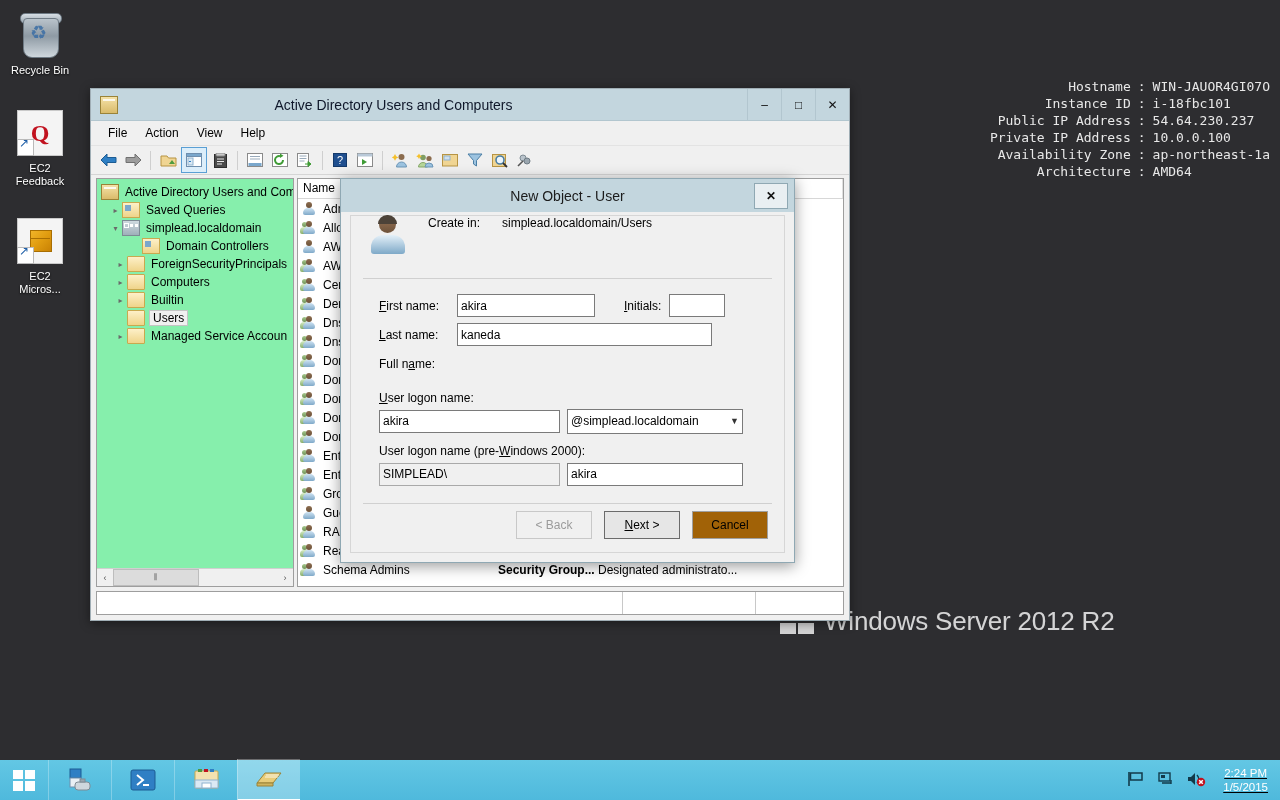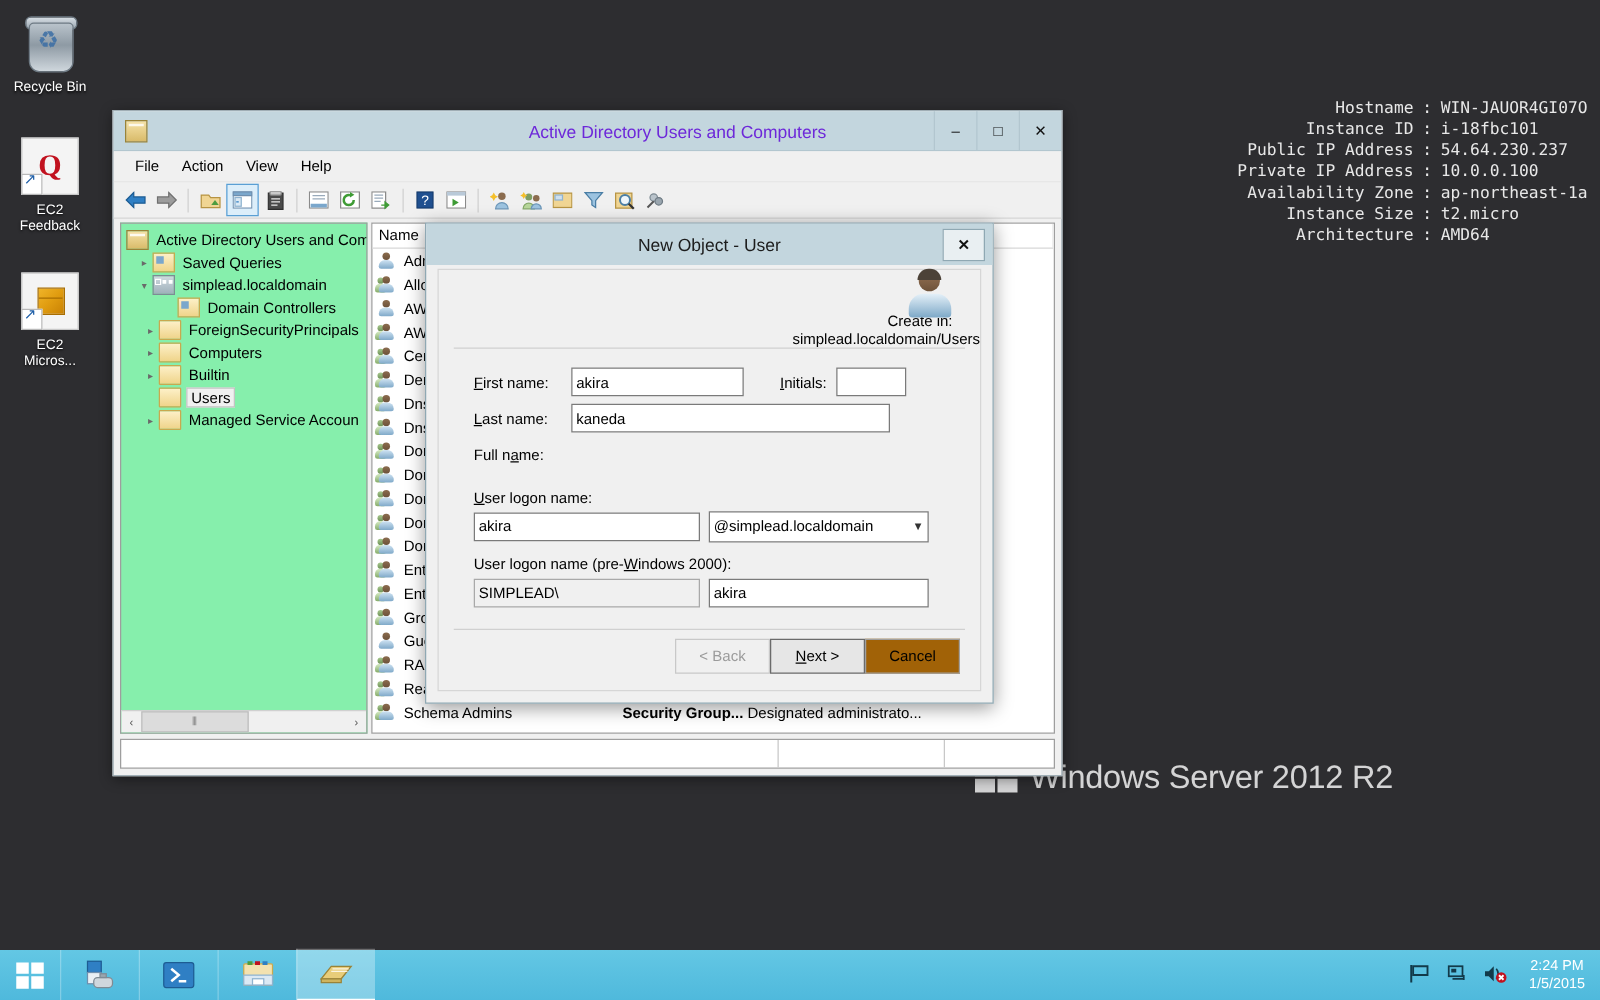--- a/index.html
+++ b/index.html
@@ -49,21 +49,21 @@
   .winflag{width:34px;height:25px;display:grid;grid-template-columns:1fr 1fr;grid-template-rows:1fr 1fr;gap:2px;}
   .winflag i{background:#e3e3e3;display:block;}
 
   
   #aduc{position:absolute;left:90px;top:88px;width:758px;height:531px;
     background:#f0f0f0;border:1px solid #a0aeb5;box-shadow:0 2px 10px rgba(0,0,0,.45);}
   #titlebar{height:31px;background:#c3d6de;display:flex;align-items:center;border-bottom:1px solid #b2c6cf;}
   #titlebar .ico{width:16px;height:16px;margin:0 8px 0 9px;background:linear-gradient(180deg,#f5e2a8,#d9bb6a);
     border:1px solid #9a8338;position:relative;}
   #titlebar .ico:after{content:"";position:absolute;left:2px;top:2px;right:2px;height:2px;background:#fff;opacity:.8;}
-  #wintitle{flex:1;text-align:right;font-size:14px;color:#6d28d9;padding-right:86px;}
+  #wintitle{flex:1;text-align:center;font-size:14px;color:#0f172a;padding-right:86px;}
   .wbtns{display:flex;height:31px;}
   .wbtn{width:33px;height:31px;display:flex;align-items:center;justify-content:center;
     font-size:12px;color:#111;border-left:1px solid #b2c6cf;cursor:default;}
 
   #menubar{height:24px;background:#f0f0f0;display:flex;align-items:center;padding-left:8px;
     border-bottom:1px solid #e3e3e3;}
   #menubar span{font-size:12px;color:#000;padding:3px 9px;cursor:default;}
 
   #toolbar{height:28px;background:#f0f0f0;display:flex;align-items:center;padding-left:5px;gap:1px;
     border-bottom:1px solid #d5d5d5;}
@@ -118,21 +118,21 @@
   
   #dlg{position:absolute;left:340px;top:178px;width:453px;height:383px;
     background:#f0f0f0;border:1px solid #8fa8b3;box-shadow:0 3px 14px rgba(0,0,0,.4);}
   #dlgtitle{height:33px;background:#c3d6de;display:flex;align-items:center;position:relative;}
   #dlgtitletext{flex:1;text-align:center;font-size:14px;color:#1c1c1c;}
   #dlgclose{position:absolute;right:6px;top:4px;width:32px;height:24px;
     background:#e9eff2;border:1px solid #8fa8b3;display:flex;align-items:center;justify-content:center;
     font-size:12px;font-weight:bold;color:#111;cursor:default;}
   #dlgbody{position:absolute;left:9px;top:36px;right:9px;bottom:9px;background:#f0f0f0;border:1px solid #d6d6d6;}
 
-  #createin{display:flex;align-items:flex-end;height:62px;padding-left:19px;flex-direction:column;}
+  #createin{display:flex;align-items:flex-start;height:62px;padding-left:19px;}
   .bigusr{width:36px;height:38px;position:relative;margin-right:22px;}
   .bigusr .h{position:absolute;left:9px;top:0;width:17px;height:17px;border-radius:50%;
     background:linear-gradient(180deg,#9a7557,#6d523a);}
   .bigusr .hair{position:absolute;left:8px;top:-1px;width:19px;height:9px;border-radius:9px 9px 0 0;background:#4c4238;}
   .bigusr .b{position:absolute;left:1px;top:19px;width:34px;height:19px;border-radius:12px 12px 3px 3px;
     background:linear-gradient(180deg,#e4f0f8,#7ea9c8);}
   .lbl-createin{font-size:12px;color:#000;margin-right:22px;}
   .val-createin{font-size:12px;color:#000;}
   .hr{height:1px;background:#d0d0d0;margin:0 12px;}
 
@@ -141,37 +141,37 @@
   .flabel{font-size:12px;color:#000;width:78px;}
   .ftext{height:21px;border:1px solid #7a7a7a;background:#fff;font-size:12px;color:#000;
     padding:0 3px;display:flex;align-items:center;font-family:"Liberation Sans",sans-serif;}
   .ftext.ro{background:#f0f0f0;border:1px solid #a9a9a9;}
   .fsel{height:23px;border:1px solid #7a7a7a;background:#fff;font-size:12px;color:#000;
     padding:0 3px;display:flex;align-items:center;justify-content:space-between;}
   .caret{font-size:9px;color:#333;padding-left:6px;}
   .sectlabel{font-size:12px;color:#000;padding-left:28px;margin-top:6px;margin-bottom:3px;}
   u{text-decoration:underline;}
 
-  #dlgbtns{position:absolute;right:16px;bottom:13px;display:flex;gap:0;}
+  #dlgbtns{position:absolute;right:16px;bottom:13px;display:flex;gap:12px;}
   .dbtn{width:74px;height:26px;border:1px solid #a0a0a0;background:#a16207;font-size:12px;color:#000;
     display:flex;align-items:center;justify-content:center;cursor:default;}
   .dbtn.def{border:1px solid #6b6b6b;background:#e6e6e6;}
   .dbtn.dis{color:#9b9b9b;border-color:#c8c8c8;background:#f0f0f0;}
   #dlgsep{position:absolute;left:12px;right:12px;bottom:48px;height:1px;background:#d0d0d0;}
 
   
   #taskbar{position:absolute;left:0;bottom:0;width:1280px;height:40px;background:#5bc0de;
     background:linear-gradient(180deg,#63c7e4 0%,#4fb9dc 100%);display:flex;align-items:center;}
   #startbtn{width:48px;height:40px;display:flex;align-items:center;justify-content:center;cursor:default;}
   .startflag{width:22px;height:21px;display:grid;grid-template-columns:1fr 1fr;grid-template-rows:1fr 1fr;gap:2px;}
   .startflag i{background:#fff;display:block;}
   .tbitem{width:62px;height:40px;display:flex;align-items:center;justify-content:center;
     border-left:1px solid rgba(255,255,255,.28);cursor:default;position:relative;}
   .tbitem.active{background:rgba(255,255,255,.3);border-bottom:2px solid #fff;}
-  .tray{margin-left:auto;display:flex;align-items:center;height:40px;padding-right:8px;gap:12px;}
+  .tray{margin-left:auto;display:flex;align-items:center;height:40px;padding-right:8px;gap:12px;text-decoration:underline;}
   .trayico{width:18px;height:18px;position:relative;color:#0f3b4c;}
   #clock{color:#fff;font-size:11.5px;line-height:14px;text-align:center;padding-left:6px;padding-right:4px;}
   .svgi{display:block;}
 </style>
 </head>
 <body>
 
 <div id="desktop">
 
   <div class="desk-icon" style="left:2px;top:12px;">
@@ -208,21 +208,20 @@
   </div>
 
   <div id="ec2info">
     <table>
       <tbody>
         <tr><td class="k">Hostname</td><td class="c">:</td><td>WIN-JAUOR4GI07O</td></tr>
         <tr><td class="k">Instance ID</td><td class="c">:</td><td>i-18fbc101</td></tr>
         <tr><td class="k">Public IP Address</td><td class="c">:</td><td>54.64.230.237</td></tr>
         <tr><td class="k">Private IP Address</td><td class="c">:</td><td>10.0.0.100</td></tr>
         <tr><td class="k">Availability Zone</td><td class="c">:</td><td>ap-northeast-1a</td></tr>
-        <tr><td class="k">Instance Size</td><td class="c">:</td><td>t2.micro</td></tr>
         <tr><td class="k">Architecture</td><td class="c">:</td><td>AMD64</td></tr>
       </tbody>
     </table>
   </div>
 
   <div id="watermark">
     <span class="winflag">
         <i></i>
         <i></i>
         <i></i>

